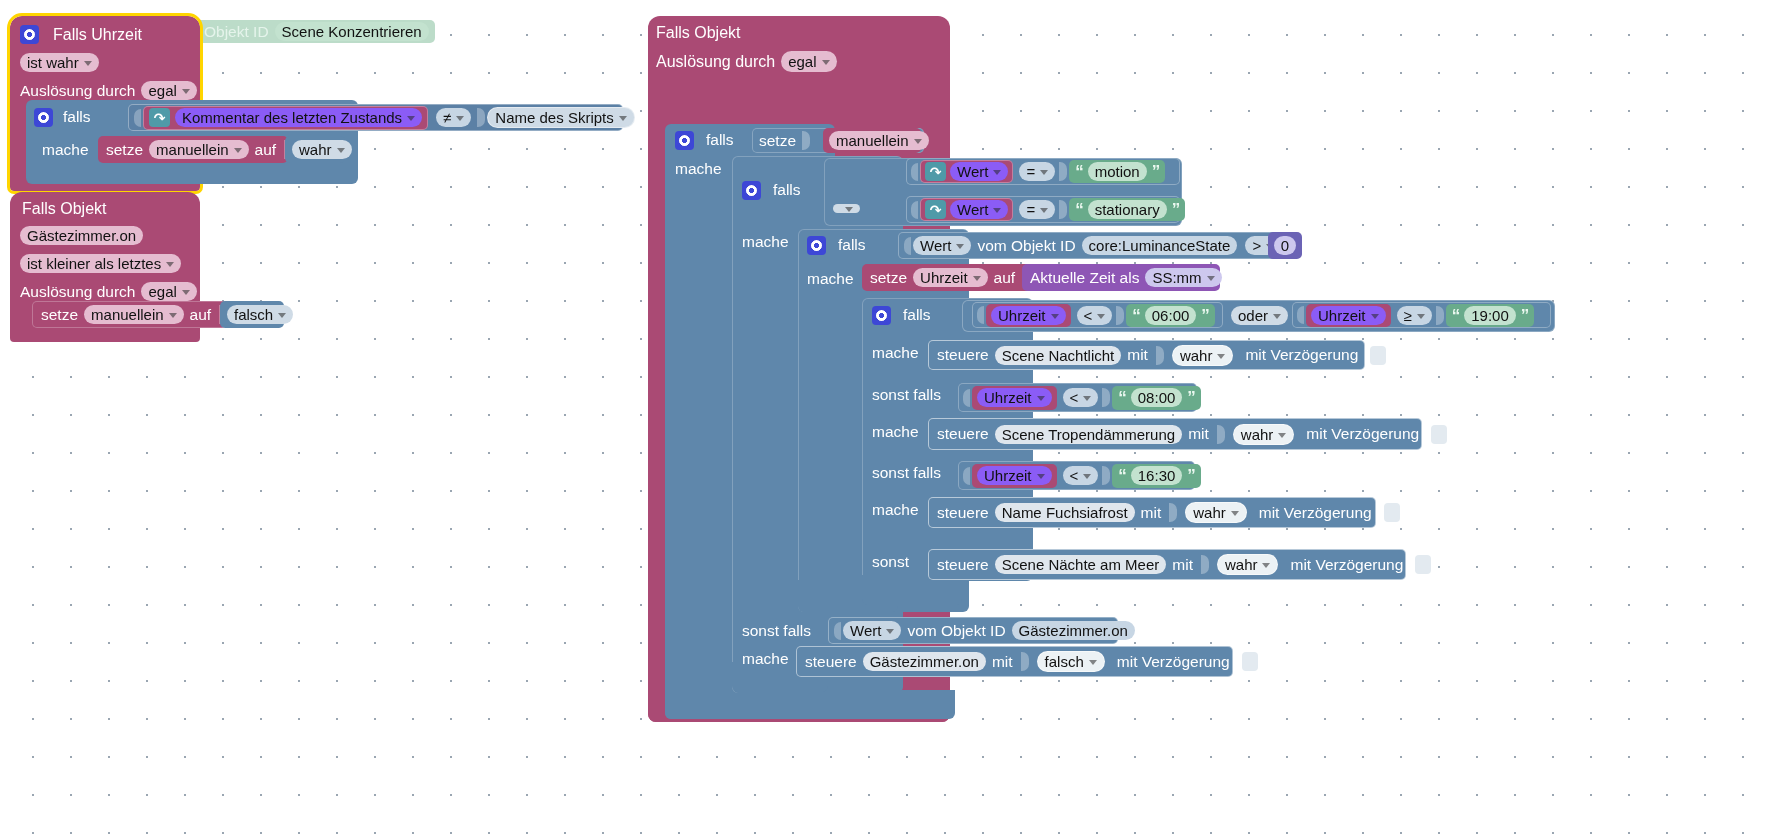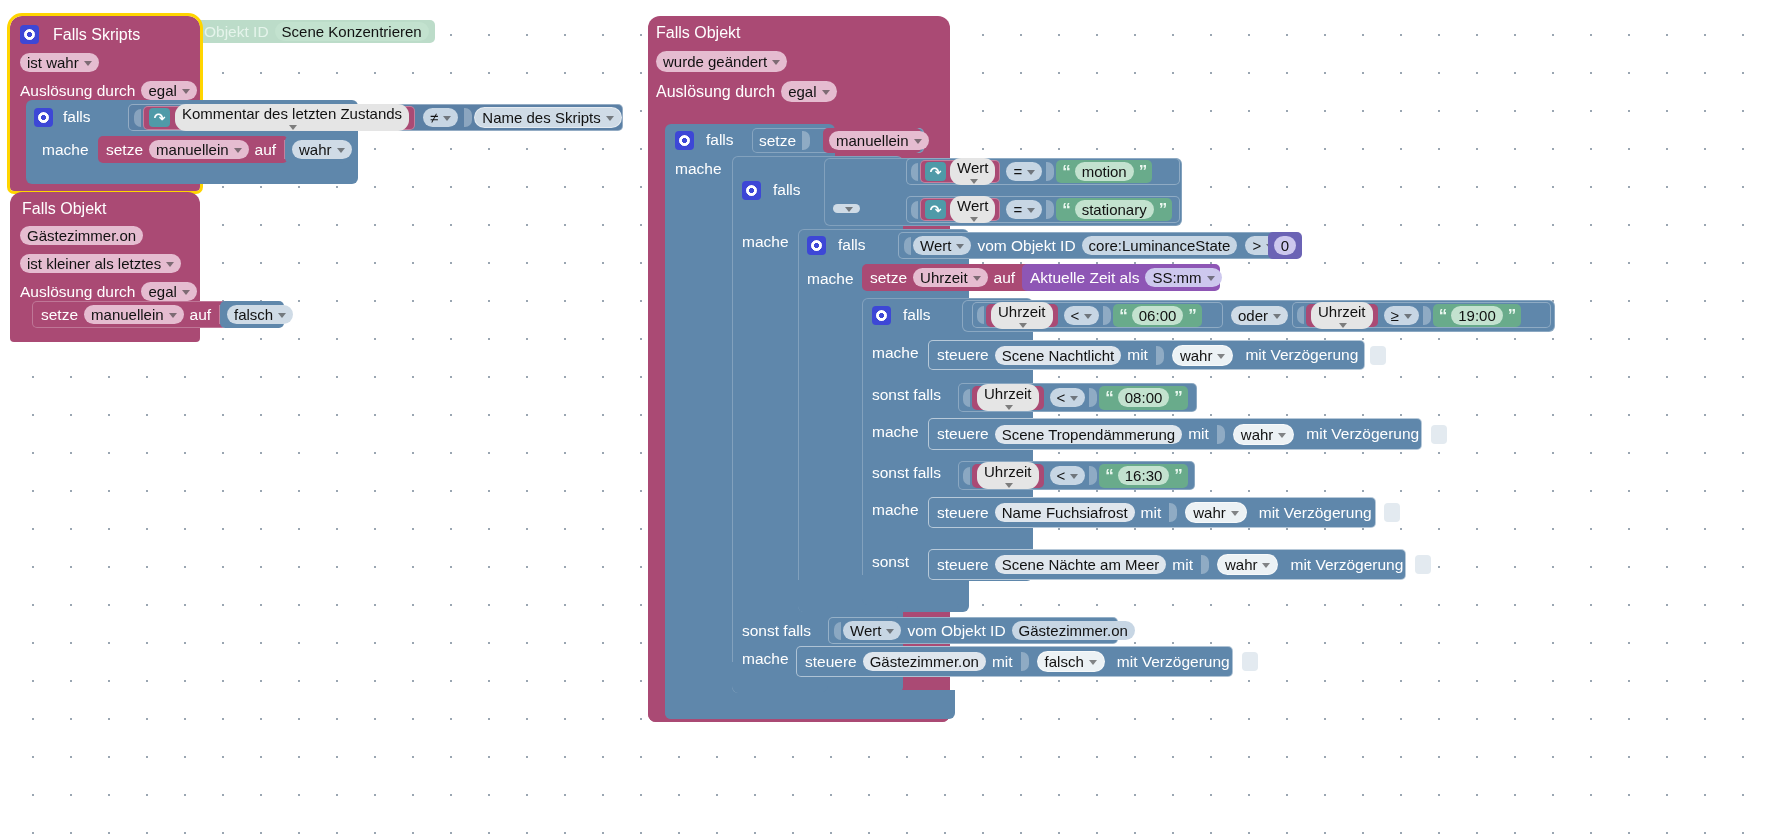--- a/index.html
+++ b/index.html
@@ -45,21 +45,21 @@
   .c-objid{background:#bcdcc9;}         
 
   
   .field{
     display:inline-flex;align-items:center;gap:3px;
     background:#ffffff;color:#111111;
     border-radius:11px;padding:2px 7px;
     font-size:15px;
   }
   .f-pink{background:#e5bcd0;color:#111;}
-  .f-pinkdeep{background:#e5e5e5;color:#111;flex-direction:column;}
+  .f-pinkdeep{background:#8b5cf6;color:#111;}
   .f-blue{background:#c7d6e4;color:#111;}
   .f-bluelite{background:#cfdbe6;color:#111;}
   .f-green{background:#c3e2cf;color:#111;}
   .f-grey{background:#dfe6ed;color:#111;}
   .f-purple{background:#cdc8ee;color:#111;}
   .f-ghost{background:#ecf2f5;color:#111;}
   .caret{
     display:inline-block;width:0;height:0;
     border-left:4px solid transparent;border-right:4px solid transparent;
     border-top:5px solid rgba(40,40,40,.55);
@@ -118,21 +118,21 @@
 <div id="workspace">
 
   <div class="blk rnd c-objid" style="left:196px;top:20px;width:239px;height:23px;padding:0 8px;">
     <span class="lbl" style="color:#f0faf4;opacity:.8;">Objekt ID</span>
     <span class="field f-green" style="margin-left:6px;">Scene Konzentrieren</span>
   </div>
 
   <div class="blk hat c-event selected" style="left:10px;top:16px;width:190px;height:175px;display:block;padding:0;">
     <div class="row" style="padding:9px 0 0 10px;">
       <span class="gear"></span>
-      <span class="lbl" style="margin-left:8px;font-size:16px;">Falls Skripts</span>
+      <span class="lbl" style="margin-left:8px;font-size:16px;">Falls Uhrzeit</span>
     </div>
     <div style="padding:9px 8px 0 10px;">
       <span class="field f-pink">
         <span>ist wahr</span>
           <i class="caret"></i>
       </span>
     </div>
     <div class="row" style="padding:9px 0 0 10px;">
       <span class="lbl">Auslösung durch</span>
       <span class="field f-pink">
@@ -225,26 +225,20 @@
       <span>falsch</span>
         <i class="caret"></i>
     </span>
   </div>
 
   <div class="abs c-event" style="left:648px;top:16px;width:302px;height:706px;border-radius:12px 12px 8px 8px;"></div>
   <div class="abs c-event" style="left:648px;top:702px;width:302px;height:20px;border-radius:0 0 8px 8px;"></div>
 
   <div style="position:absolute;left:656px;top:24px;">
     <div class="lbl" style="font-size:16px;color:#fff;">Falls Objekt</div>
-    <div style="margin-top:9px;">
-      <span class="field f-pink">
-        <span>wurde geändert</span>
-          <i class="caret"></i>
-      </span>
-    </div>
     <div class="row" style="margin-top:9px;">
       <span class="lbl">Auslösung durch</span>
       <span class="field f-pink">
         <span>egal</span>
           <i class="caret"></i>
       </span>
     </div>
   </div>
 
   <div class="abs c-ctrl" style="left:665px;top:124px;width:170px;height:595px;border-radius:6px;"></div>

